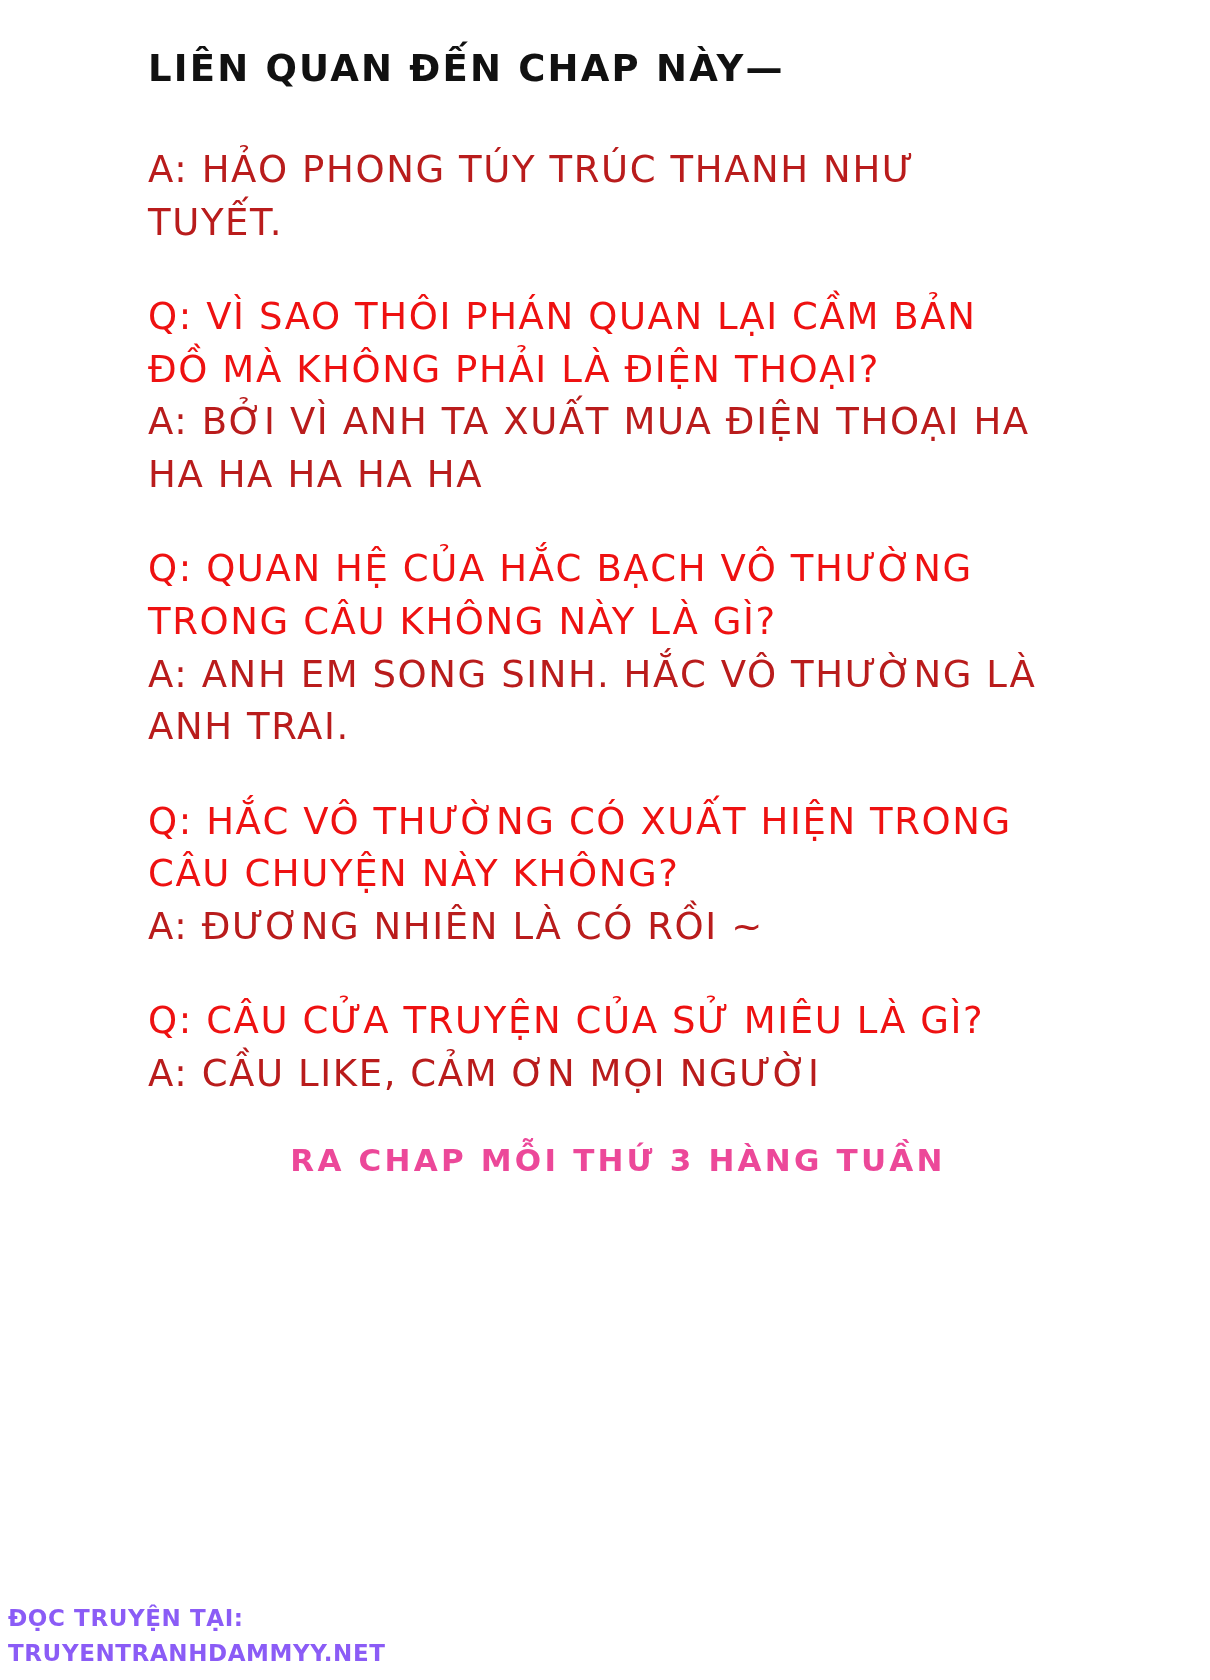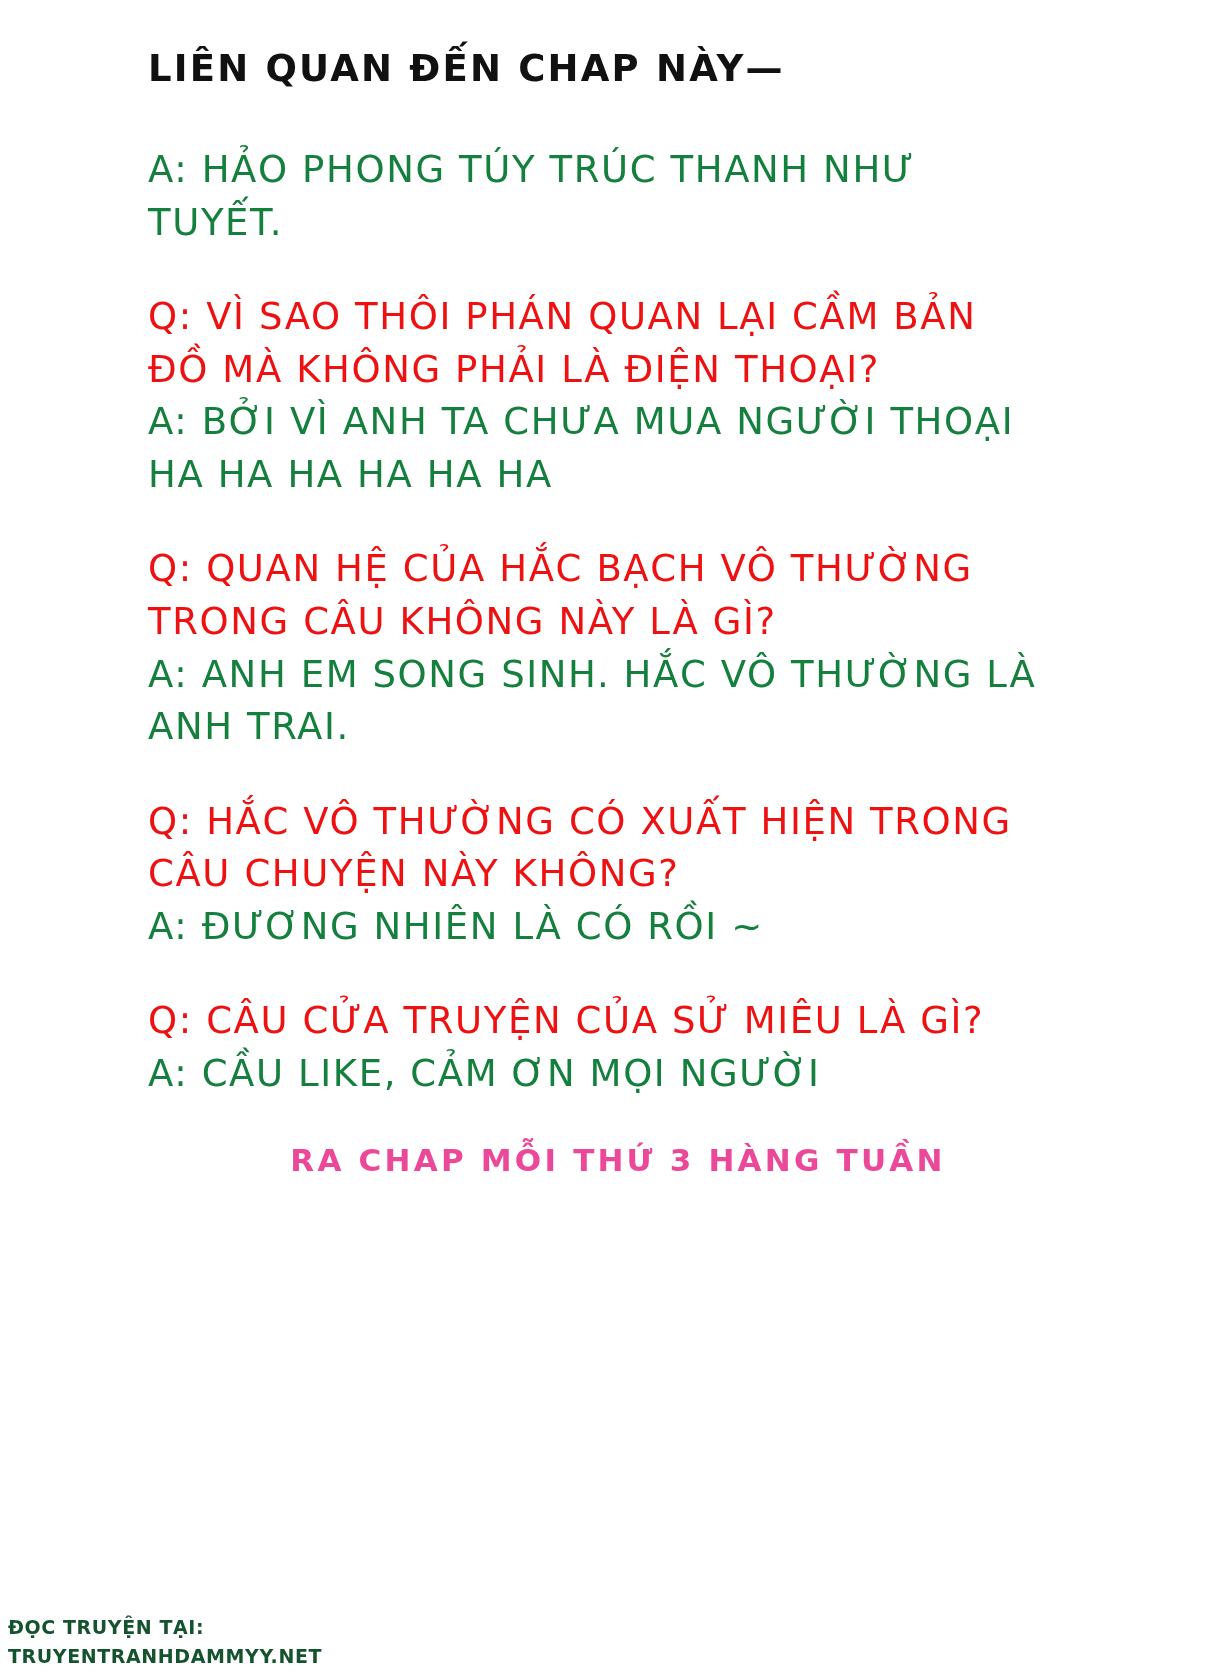--- a/index.html
+++ b/index.html
@@ -40,42 +40,42 @@
   }
   .question {
     color: #ee1111;
     font-size: 37px;
     letter-spacing: 1.6px;
     font-weight: 500;
     line-height: 1.42;
     margin: 0;
   }
   .answer {
-    color: #15803d;
+    color: #b91c1c;
     font-size: 37px;
     letter-spacing: 1.6px;
     font-weight: 400;
     line-height: 1.42;
     margin: 0;
   }
   .footer-note {
     margin-top: 30px;
     text-align: center;
     color: #ec4899;
     font-size: 31px;
     font-weight: 700;
     letter-spacing: 3.2px;
     padding-left: 40px;
   }
   .watermark {
     position: absolute;
     left: 8px;
     bottom: 10px;
-    color: #14532d;
-    font-size: 19px;
+    color: #8b5cf6;
+    font-size: 23px;
     font-weight: 700;
     letter-spacing: 0.6px;
     line-height: 1.5;
   }
   .watermark div {
     white-space: nowrap;
   }
 </style>
 </head>
 <body>
@@ -85,21 +85,21 @@
   <div class="content">
 
     <p class="heading">LIÊN QUAN ĐẾN CHAP NÀY—</p>
 
     <div class="qa-block">
       <p class="answer">A: HẢO PHONG TÚY TRÚC THANH NHƯ TUYẾT.</p>
     </div>
 
     <div class="qa-block">
       <p class="question">Q: VÌ SAO THÔI PHÁN QUAN LẠI CẦM BẢN ĐỒ MÀ KHÔNG PHẢI LÀ ĐIỆN THOẠI?</p>
-      <p class="answer">A: BỞI VÌ ANH TA CHƯA MUA NGƯỜI THOẠI HA HA HA HA HA HA</p>
+      <p class="answer">A: BỞI VÌ ANH TA XUẤT MUA ĐIỆN THOẠI HA HA HA HA HA HA</p>
     </div>
 
     <div class="qa-block">
       <p class="question">Q: QUAN HỆ CỦA HẮC BẠCH VÔ THƯỜNG TRONG CÂU KHÔNG NÀY LÀ GÌ?</p>
       <p class="answer">A: ANH EM SONG SINH. HẮC VÔ THƯỜNG LÀ ANH TRAI.</p>
     </div>
 
     <div class="qa-block">
       <p class="question">Q: HẮC VÔ THƯỜNG CÓ XUẤT HIỆN TRONG CÂU CHUYỆN NÀY KHÔNG?</p>
       <p class="answer">A: ĐƯƠNG NHIÊN LÀ CÓ RỒI ~</p>

